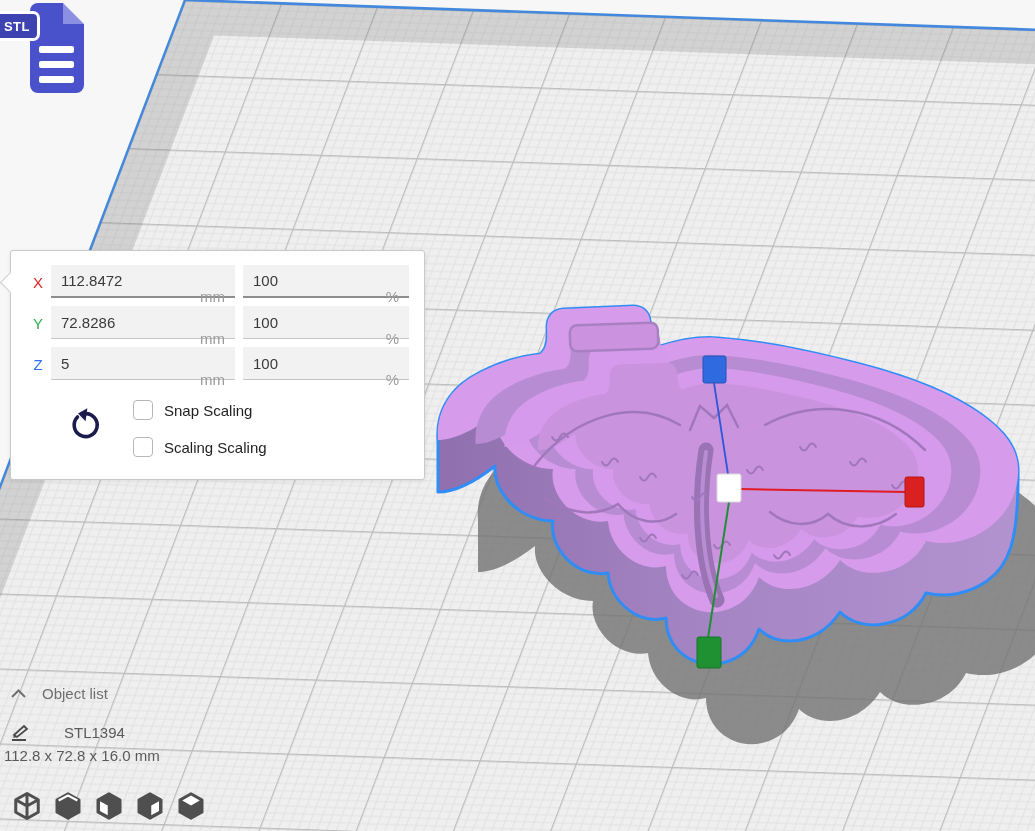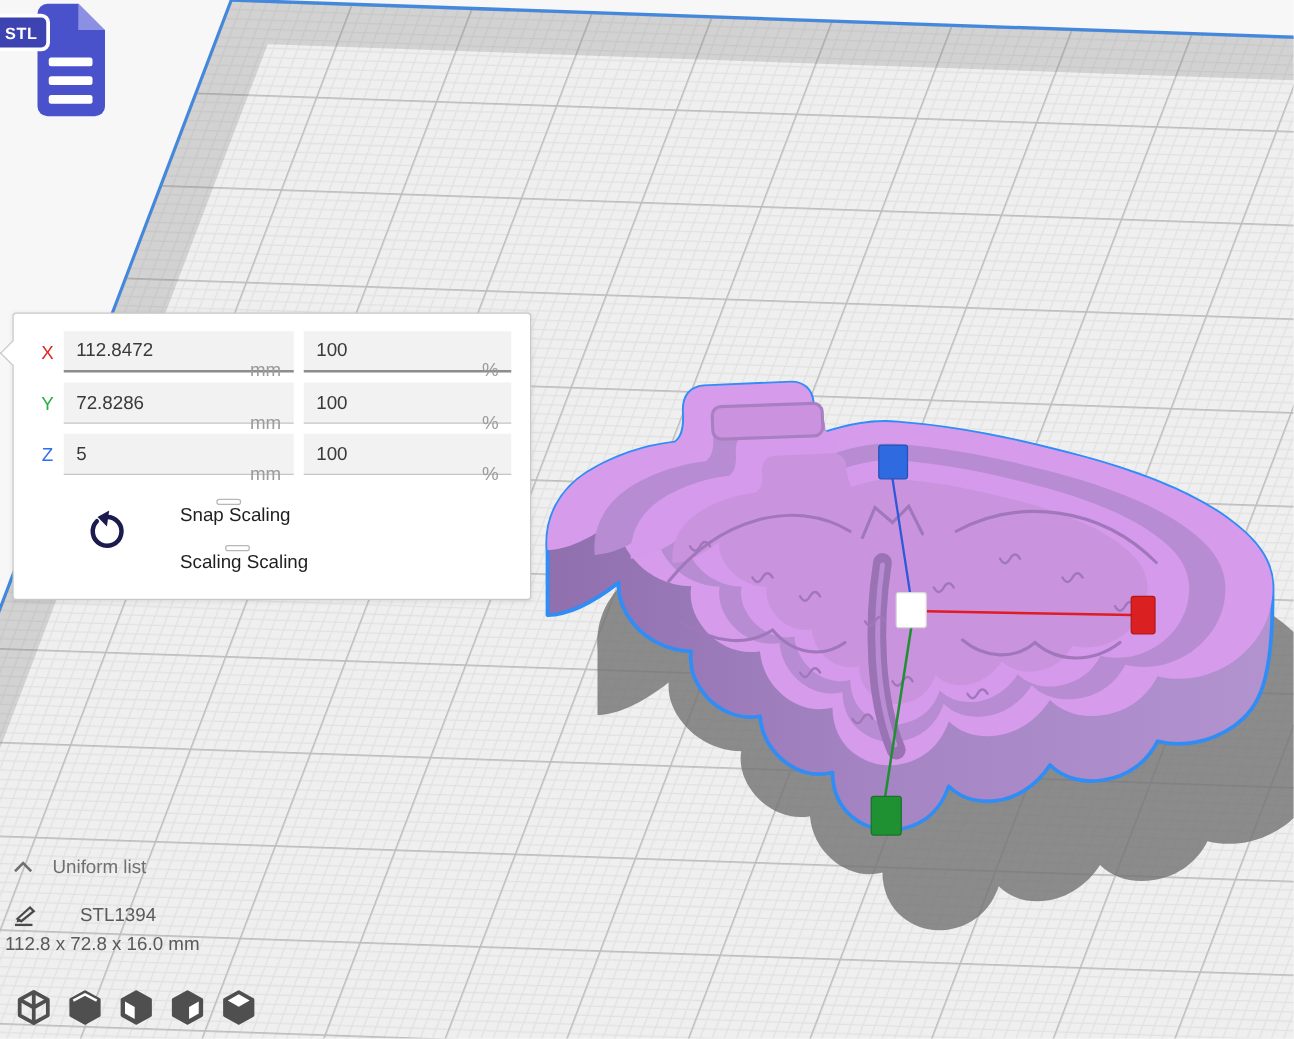--- a/index.html
+++ b/index.html
@@ -52,21 +52,21 @@
     position:absolute; top:0; height:33px; background:#f2f2f2;
     border-bottom:1px solid #c6c6c6; box-sizing:border-box;
     display:flex; align-items:center; justify-content:space-between;
     padding:0 10px; font-size:15px; color:#3a3a3a;
   }
   .field.focused { border-bottom:2px solid #8d8d8d; }
   .field-mm { left:40px; width:184px; }
   .field-pct { left:232px; width:166px; }
   .unit { color:#9c9c9c;margin-top:32px; }
   .reset-btn { position:absolute; left:56px; top:156px; width:36px; height:38px; cursor:pointer; }
-  .check-row { position:absolute; left:122px; height:22px; display:flex; align-items:center;flex-direction:column; }
+  .check-row { position:absolute; left:122px; height:22px; display:flex; align-items:center; }
   .check-row.c0 { top:148px; } .check-row.c1 { top:185px; }
   .checkbox {
     width:20px; height:20px; background:#ffffff; border:1px solid #b7b7b7;
     border-radius:4px; box-sizing:border-box; cursor:pointer;
   }
   .check-label { margin-left:11px; font-size:15px; color:#1f1f1f; }
 
   
   .object-list { position:absolute; left:10px; top:682px; }
   .ol-header { display:flex; align-items:center; height:22px; cursor:pointer; }
@@ -252,21 +252,21 @@
       <div class="checkbox"></div>
       <span class="check-label">Scaling Scaling</span>
     </div>
   </div>
 
   <div class="object-list">
     <div class="ol-header">
       <svg width="17" height="11" viewBox="0 0 17 11">
         <path d="M2 9 L8.5 2.5 L15 9" fill="none" stroke="#6f6f6f" stroke-width="2"></path>
       </svg>
-      <span class="ol-header-label">Uniform list</span>
+      <span class="ol-header-label">Object list</span>
     </div>
     <div class="ol-item">
       <svg width="20" height="18" viewBox="0 0 20 18">
         <path d="M4 12 L14 3 L17 6 L7 14 Z" fill="none" stroke="#4a4a4a" stroke-width="1.8"></path>
         <path d="M4 12 L3.2 15 L7 14 Z" fill="#4a4a4a"></path>
         <line x1="2" y1="17" x2="16" y2="17" stroke="#4a4a4a" stroke-width="2"></line>
       </svg>
       <span class="ol-item-label">STL1394</span>
     </div>
     <div class="ol-dims">112.8 x 72.8 x 16.0 mm</div>

